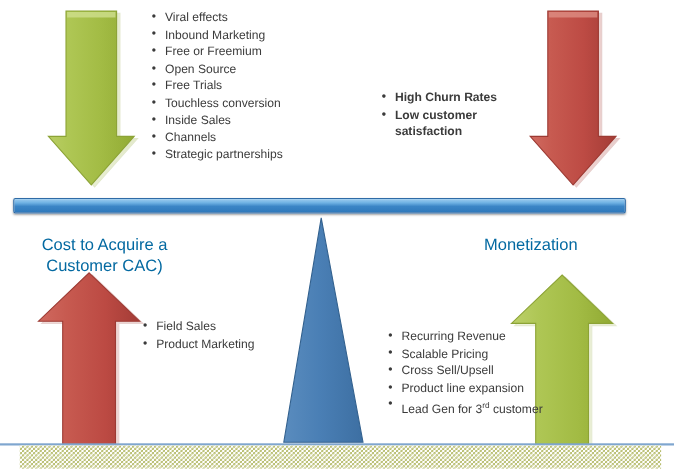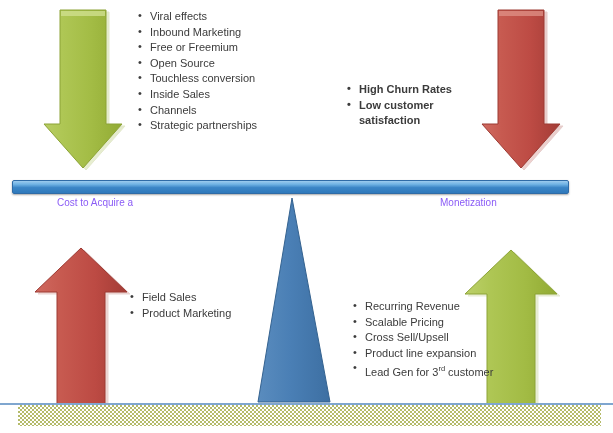--- a/index.html
+++ b/index.html
@@ -34,21 +34,21 @@
   .arrow svg{display:block;overflow:visible;}
 
   
   .listbox{position:absolute;font-size:11px;line-height:15.6px;color:#3b3b3b;}
   .listbox ul{margin:0;padding:0;list-style:none;}
   .listbox li{position:relative;padding-left:14px;white-space:nowrap;}
   .listbox li:before{content:"\2022";position:absolute;left:2px;top:-1px;
       font-size:11px;color:#3b3b3b;}
   .listbox li span.sup{vertical-align:super;font-size:7.5px;}
 
-  .beamlabel{position:absolute;font-size:10px;line-height:19px;color:#8b5cf6;}
+  .beamlabel{position:absolute;font-size:15px;line-height:19px;color:#0369a1;margin-top:20px;}
 
   #lbl-left{left:10px;top:193px;width:170px;text-align:center;}
   #lbl-right{left:440px;top:193px;width:165px;text-align:left;}
 
   #list-top-left{left:136px;top:9px;}
   #list-top-right{left:345px;top:82px;font-weight:bold;}
   #list-bot-left{left:128px;top:290px;}
   #list-bot-right{left:351px;top:299px;}
 </style>
 </head>
@@ -136,32 +136,34 @@
         </linearGradient>
       </defs>
       <polygon points="39,2 77,206 5,206" fill="url(#gTri)" stroke="#34628f" stroke-width="1"></polygon>
     </svg>
   </div>
 
   <div class="beam" data-name="seesaw-beam"></div>
 
   <div class="beamlabel" id="lbl-left" data-name="beam-label-left">
     <div data-name="beam-label-left-line1">Cost to Acquire a</div>
+    <div data-name="beam-label-left-line2">Customer CAC)</div>
   </div>
 
   <div class="beamlabel" id="lbl-right" data-name="beam-label-right">
     <div data-name="beam-label-right-line1">Monetization</div>
   </div>
 
   <div class="listbox" id="list-top-left" data-name="cac-reduction-levers-list">
     <ul>
       <li data-name="list-item">Viral effects</li>
       <li data-name="list-item">Inbound Marketing</li>
       <li data-name="list-item">Free or Freemium</li>
       <li data-name="list-item">Open Source</li>
+      <li data-name="list-item">Free Trials</li>
       <li data-name="list-item">Touchless conversion</li>
       <li data-name="list-item">Inside Sales</li>
       <li data-name="list-item">Channels</li>
       <li data-name="list-item">Strategic partnerships</li>
     </ul>
   </div>
 
   <div class="listbox" id="list-top-right" data-name="ltv-reduction-factors-list">
     <ul>
       <li data-name="list-item">High Churn Rates</li>

